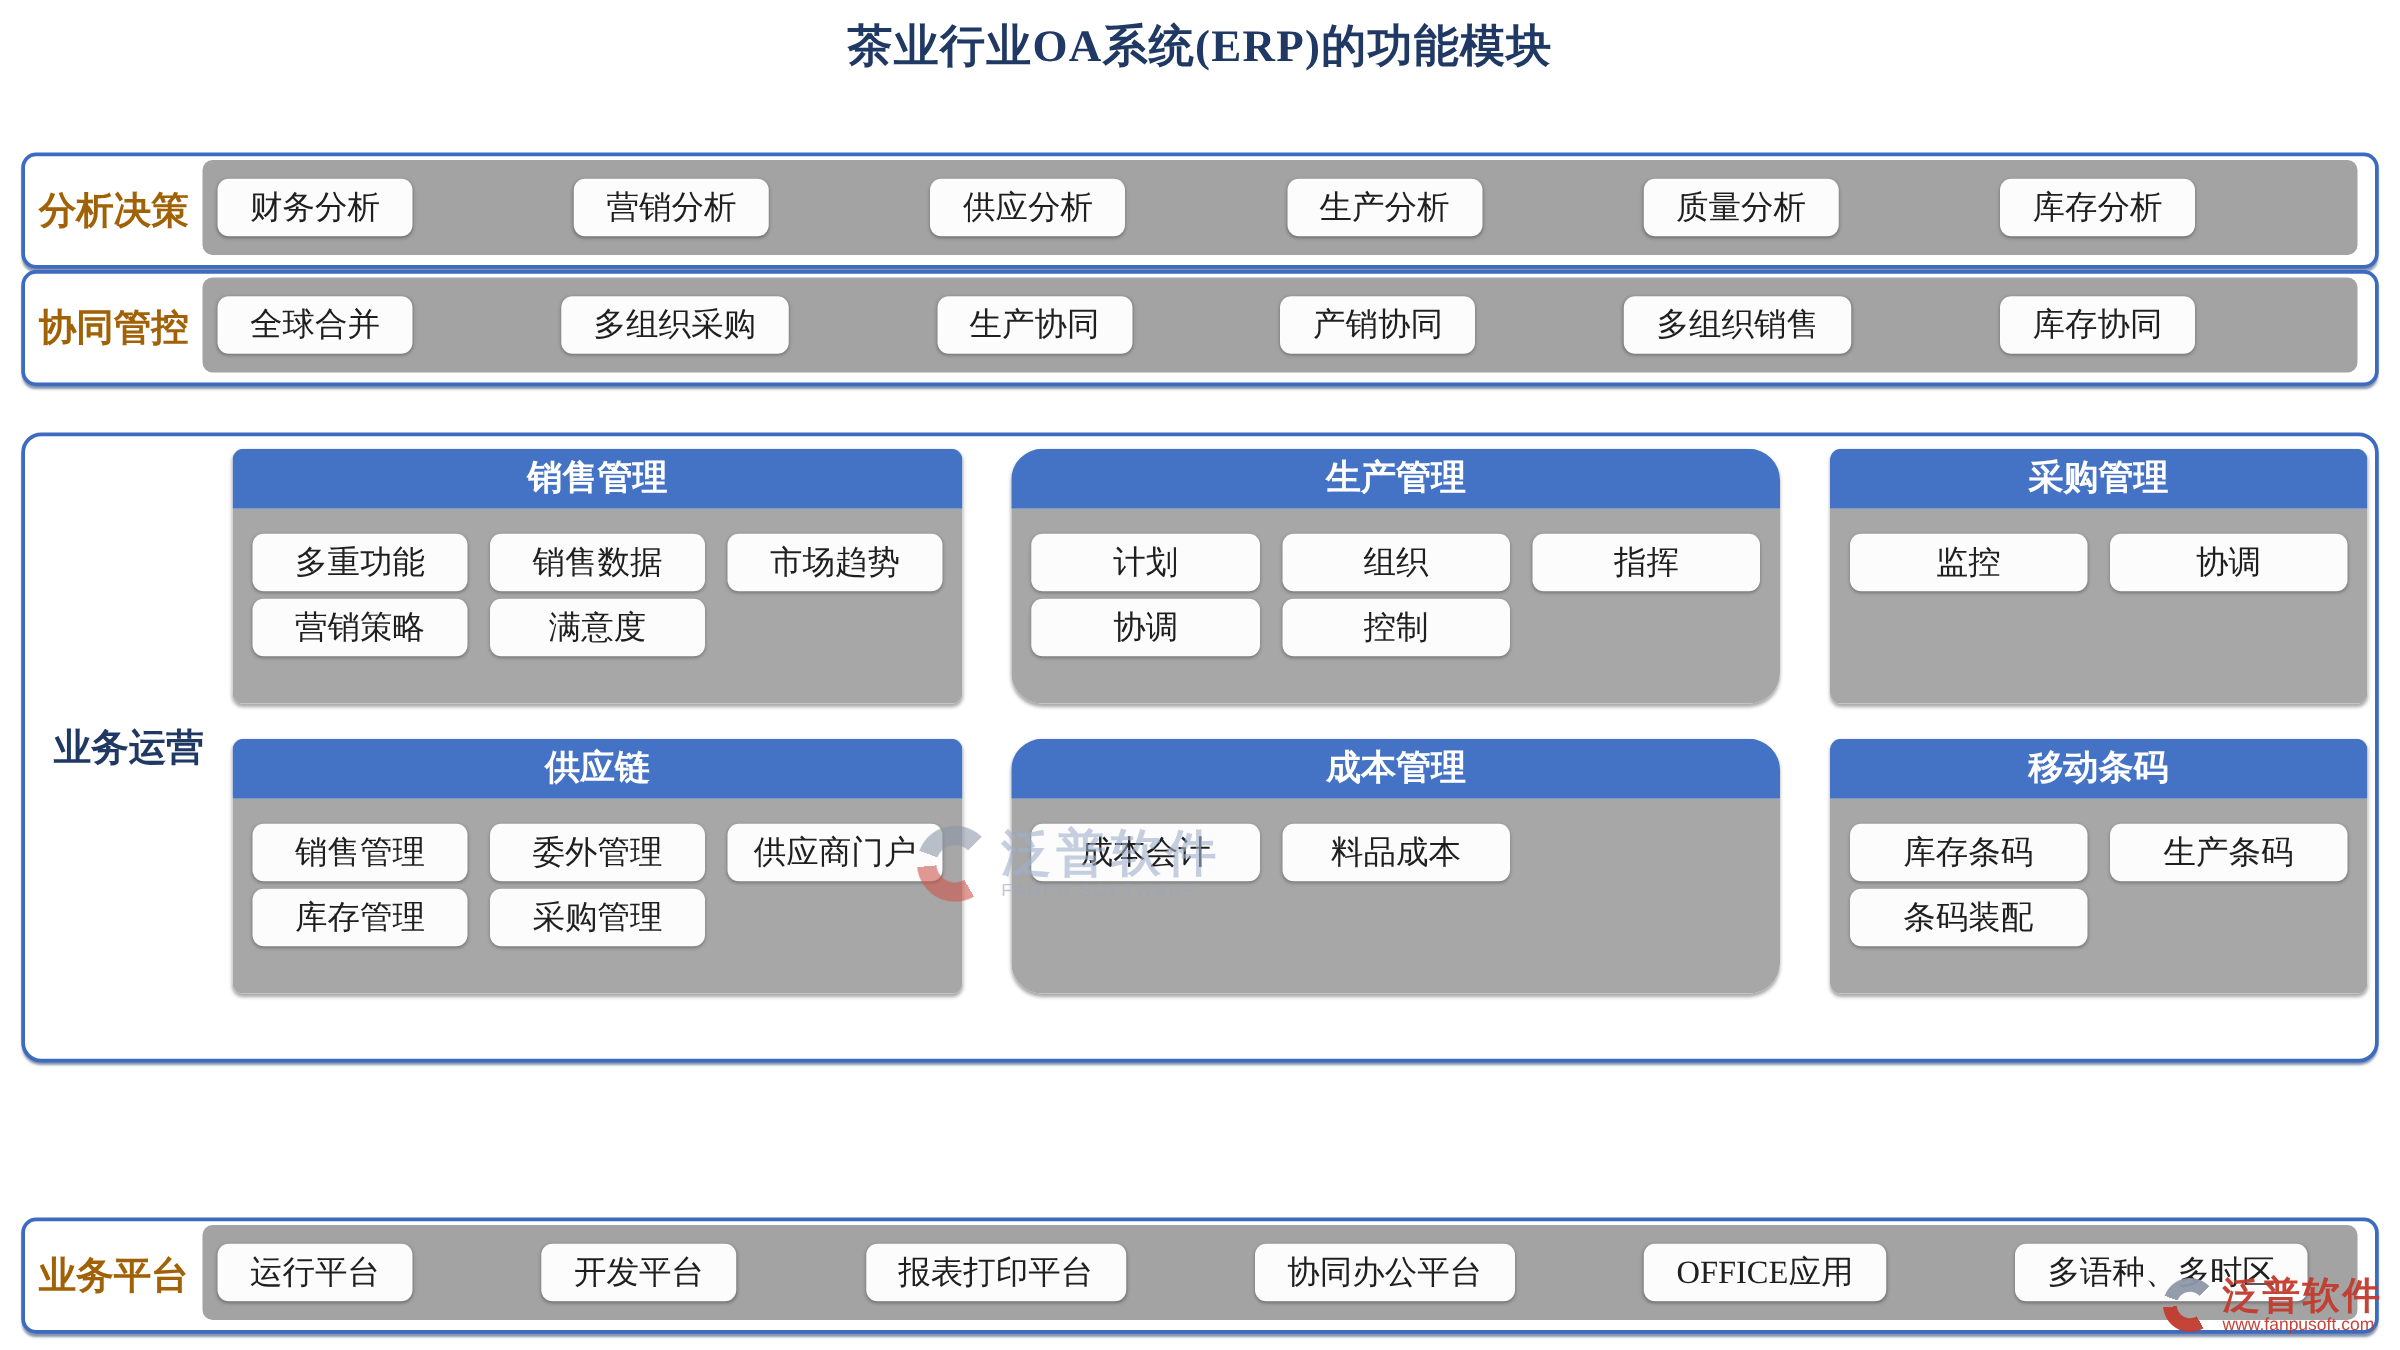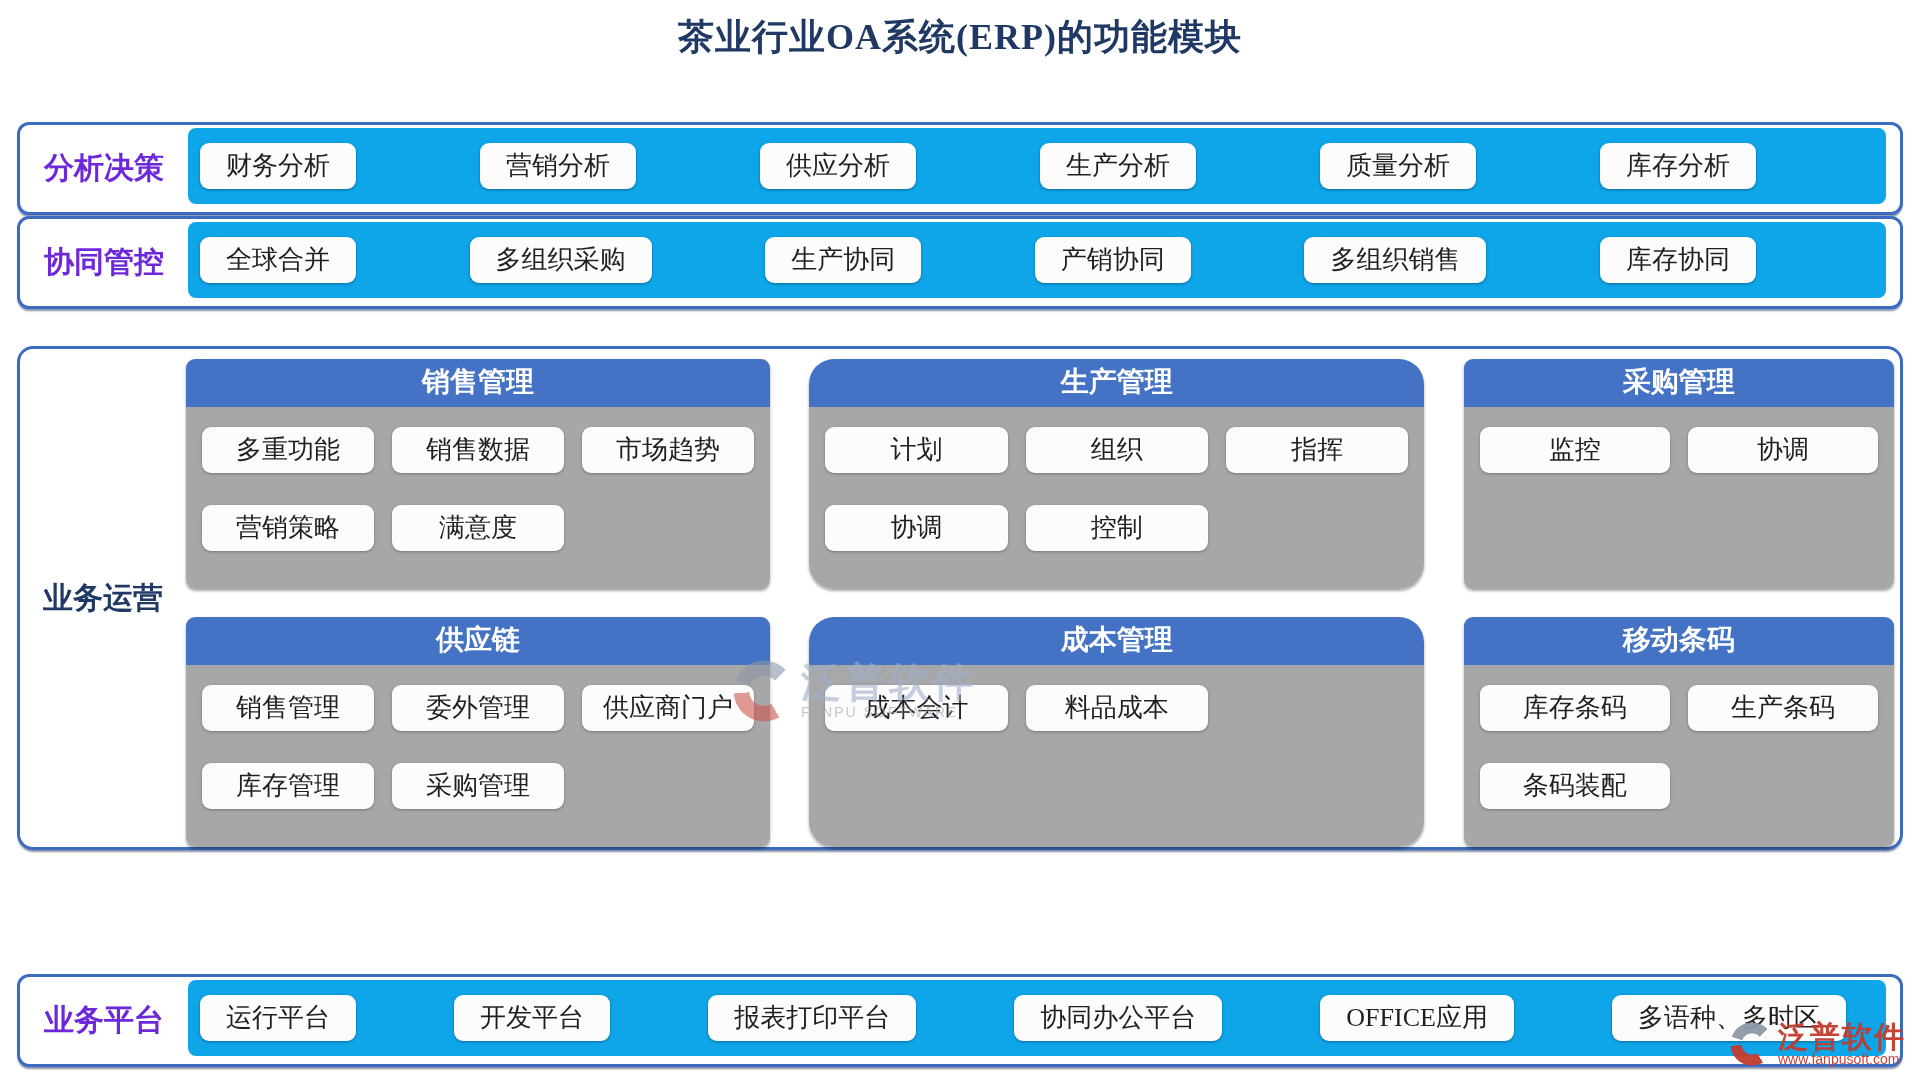--- a/index.html
+++ b/index.html
@@ -8,23 +8,23 @@
   #app { position:relative; width:1920px; height:1080px; background:#fff; overflow:hidden; }
 
   .title { padding-top:14px; text-align:center; font-size:36px; line-height:46px;
            font-weight:bold; color:#1F3864; letter-spacing:1px; }
 
   
   .band-row { position:absolute; left:17px; right:17px; height:93px;
               border:3px solid #3D6BBF; border-radius:12px; background:#fff;
               display:flex; align-items:stretch;
               box-shadow:0 3px 2px -1px rgba(31,56,100,.55); }
-  .band-row .row-label { width:168px; display:flex; align-items:center; justify-content:center;
-              font-size:30px; font-weight:bold; color:#6d28d9; white-space:nowrap; }
-  .band-row .band { flex:1; background:#0ea5e9; border-radius:8px;
+  .band-row .row-label { width:142px; display:flex; align-items:center; justify-content:center;
+              font-size:30px; font-weight:bold; color:#a16207; white-space:nowrap; }
+  .band-row .band { flex:1; background:#a3a3a3; border-radius:8px;
               margin:3px 14px 8px 0; display:flex; align-items:center;
               justify-content:space-between; padding:0 130px 0 12px; }
   .band-row.tight .band { padding-right:40px; }
 
   .chip { background:#FCFCFC; border-radius:9px; padding:5px 26px; font-size:26px;
           line-height:36px; color:#1f1f1f; text-align:center; white-space:nowrap;
           box-shadow:0 1px 3px rgba(0,0,0,.35); }
 
   #row-analysis   { top:122px; }
   #row-collab     { top:216px; }
@@ -42,21 +42,21 @@
   .ops-row:last-child { margin-bottom:0; }
 
   .group { border-radius:9px; overflow:hidden; display:flex; flex-direction:column;
            box-shadow:0 2px 3px rgba(0,0,0,.35);justify-content:center; }
   .group.colA { width:34.2%; }
   .group.colB { width:36.0%;border-radius:25px; }
   .group.colC { width:25.2%; }
   .group-header { background:#4472C4; color:#ffffff; text-align:center;
            font-size:28px; font-weight:bold; padding:4px 0 6px; }
   .group-body { background:#A7A7A7; flex:1; padding:20px 16px 38px; }
-  .gbtn-row { display:flex; gap:18px; margin-bottom:32px; }
+  .gbtn-row { display:flex; gap:18px; margin-bottom:6px; }
   .gbtn-row:last-child { margin-bottom:0; }
   .gbtn { background:#FCFCFC; border-radius:9px; padding:5px 6px; font-size:26px; line-height:36px;
           color:#1f1f1f; text-align:center; white-space:nowrap;
           box-shadow:0 1px 3px rgba(0,0,0,.3); }
   .c3 { width:calc((100% - 36px)/3); }
   .c2 { width:calc((100% - 18px)/2); }
 
   
   .ring { border-radius:50%;
           background:conic-gradient(from 150deg, #CE584C 0deg 115deg, transparent 115deg 140deg,

